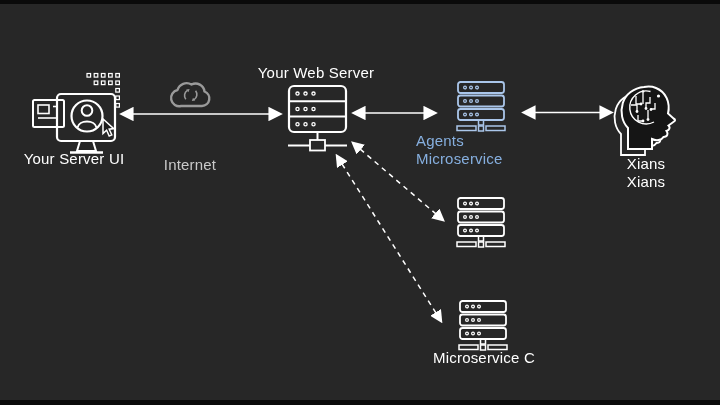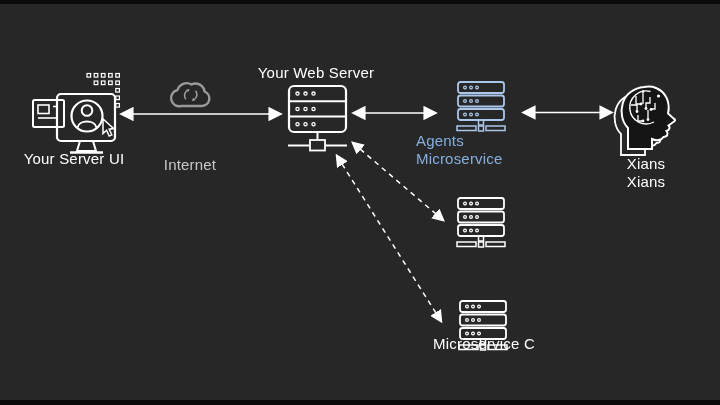--- a/index.html
+++ b/index.html
@@ -187,14 +187,14 @@
   <div class="lbl blue" style="left:481px;top:132px;">
     <div>Agents Microservice</div>
   </div>
 
   <div class="lbl" style="left:646px;top:155px;">
     <div>Xians</div>
     <div>Xians</div>
   </div>
 
 
-  <div class="lbl" style="left:484px;top:335px;">Microservice C</div>
+  <div class="lbl" style="left:484px;top:349px;">Microservice C</div>
 </div>
 
 </body></html>

